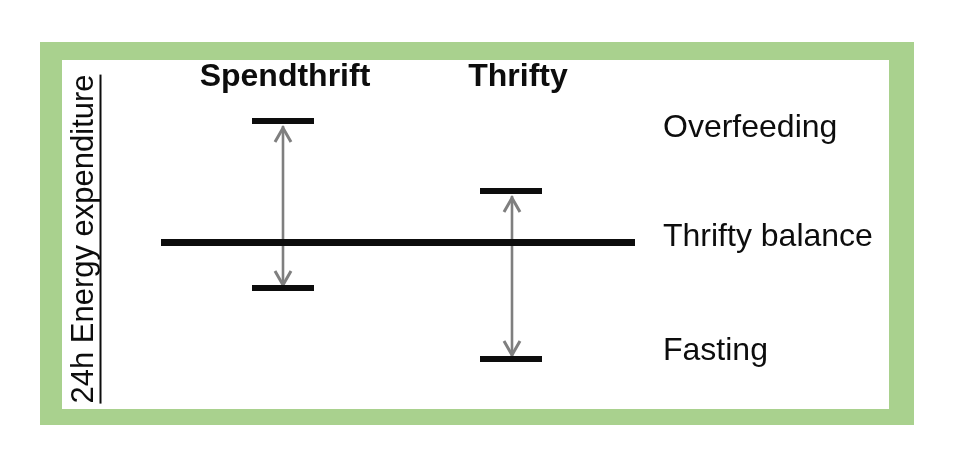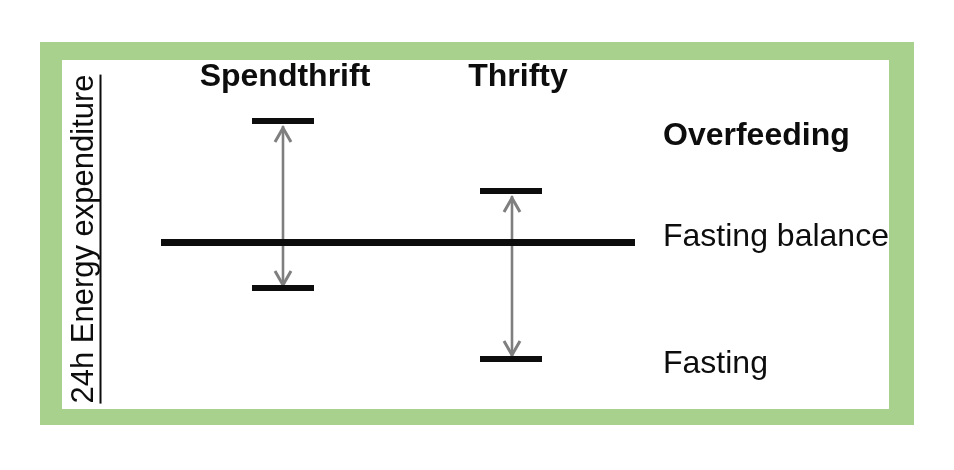--- a/index.html
+++ b/index.html
@@ -44,23 +44,23 @@
     font-size:32px;font-weight:bold;line-height:1.15;
     white-space:nowrap;
   }
   .col-header.sp{left:223px;}
   .col-header.th{left:456px;}
   
   .level-label{
     position:absolute;left:601px;
     font-size:32px;line-height:1.15;white-space:nowrap;
   }
-  .level-label.overfeeding{top:56px;font-weight:bold;}
+  .level-label.overfeeding{top:48px;}
   .level-label.balance{top:157px;}
-  .level-label.fasting{top:284px;}
+  .level-label.fasting{top:271px;}
   
   .balance-line{
     position:absolute;left:99px;top:179px;
     width:474px;height:7px;background:var(--ink);
   }
   
   .tick{
     position:absolute;width:62px;height:6px;background:var(--ink);
   }
   .tick.sp-top{left:190px;top:58px;}
@@ -102,17 +102,17 @@
     </svg>
 
     <div class="tick sp-top"></div>
     <div class="tick sp-bottom"></div>
     <div class="tick th-top"></div>
     <div class="tick th-bottom"></div>
 
     <div class="balance-line"></div>
 
     <div class="level-label overfeeding">Overfeeding</div>
-    <div class="level-label balance">Fasting balance</div>
+    <div class="level-label balance">Thrifty balance</div>
     <div class="level-label fasting">Fasting</div>
 
   </div>
 </div>
 
 </body></html>

